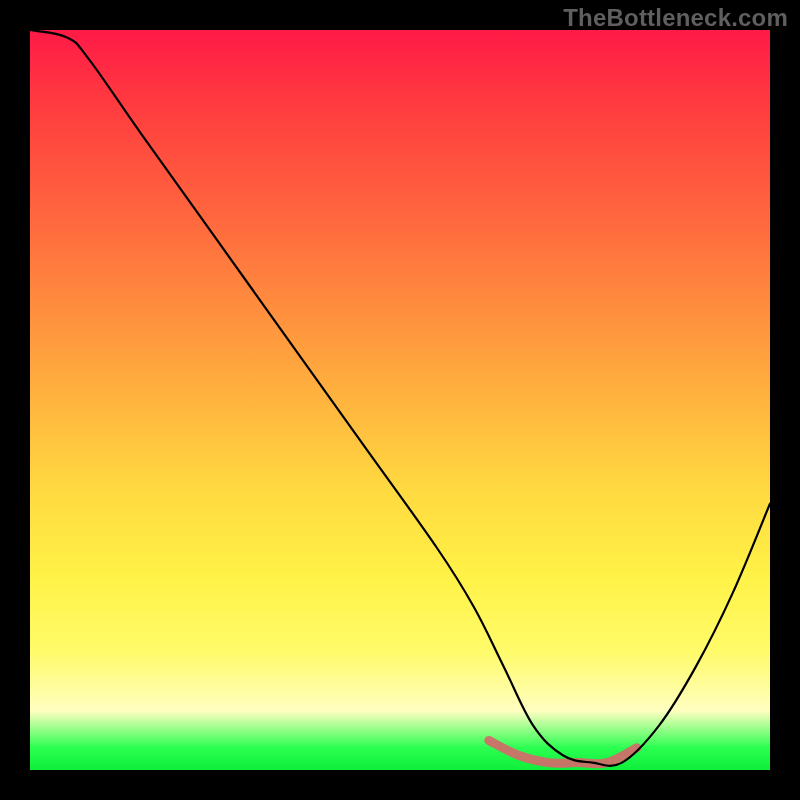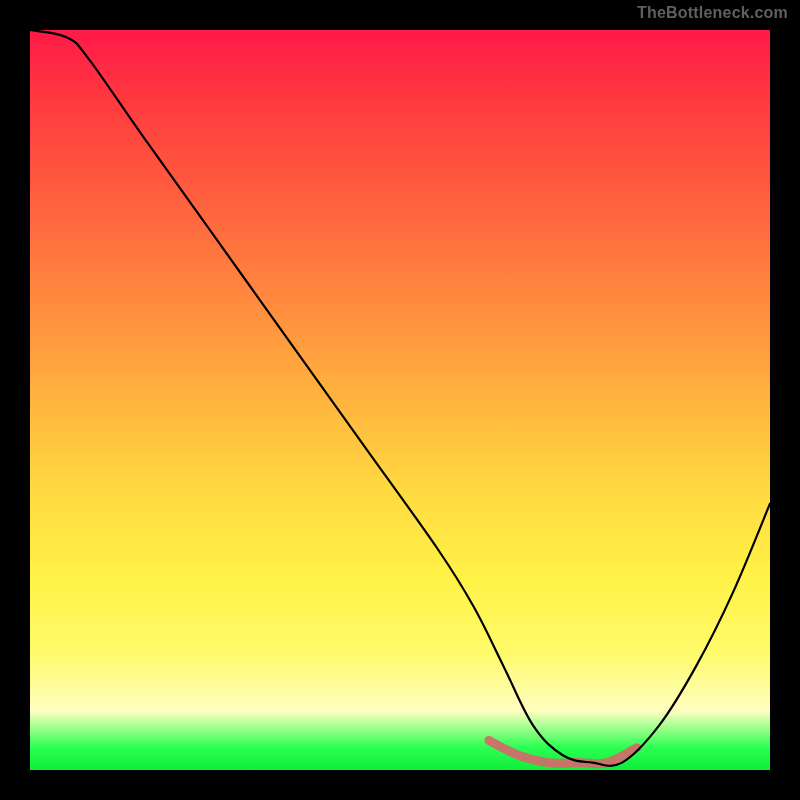--- a/index.html
+++ b/index.html
@@ -15,21 +15,21 @@
     position: relative;
     width: 800px;
     height: 800px;
     background: #000;
   }
   .watermark {
     position: absolute;
     top: 4px;
     right: 12px;
     color: #5f5f5f;
-    font-size: 16px;
+    font-size: 24px;
     font-weight: 600;
     letter-spacing: 0.2px;
     z-index: 5;
     user-select: none;
   }
   .plot-box {
     position: absolute;
     left: 30px;
     top: 30px;
     width: 740px;

